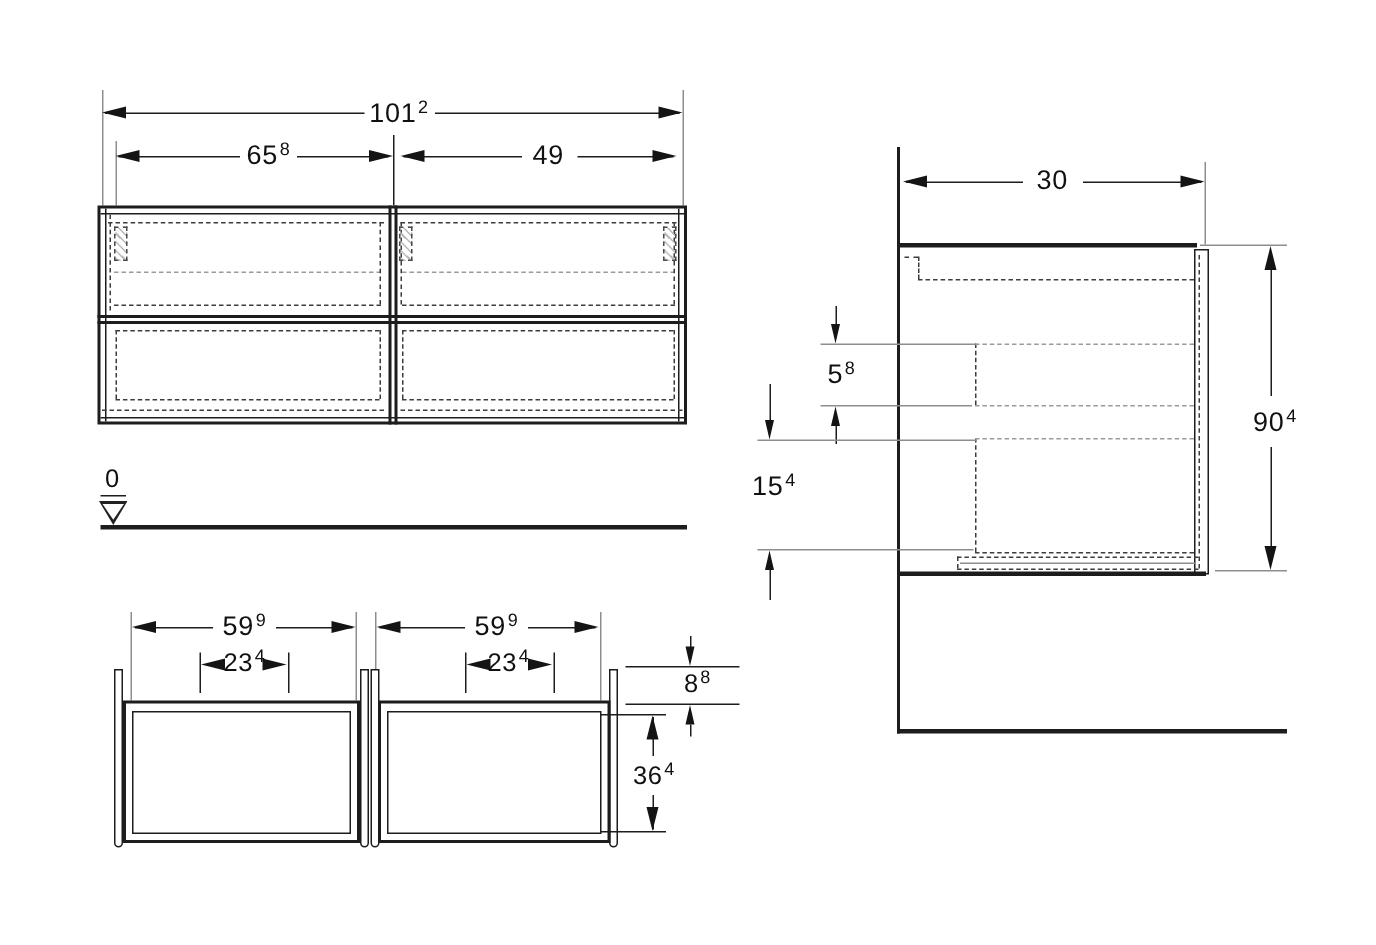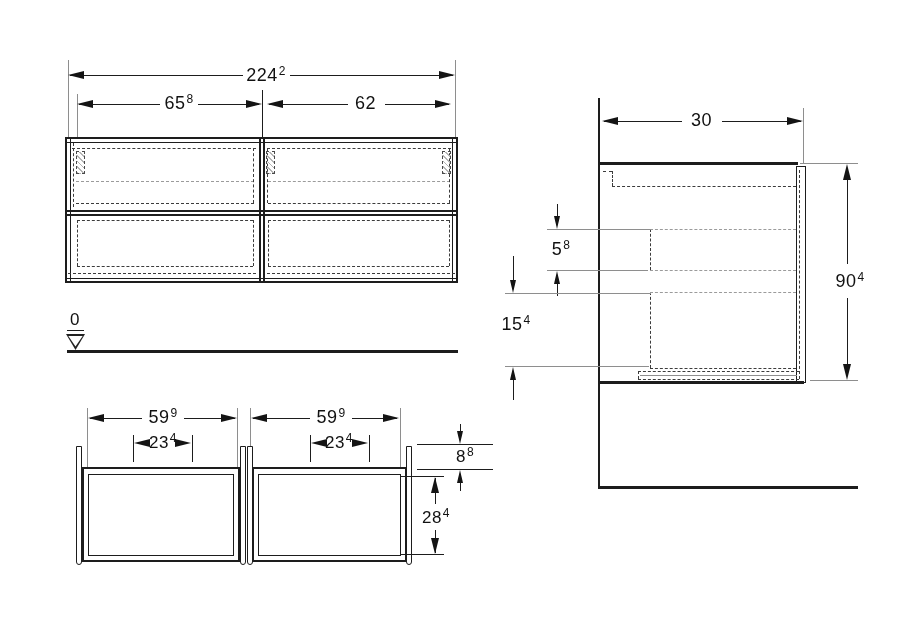--- a/index.html
+++ b/index.html
@@ -45,33 +45,33 @@
 
   <div class="vl ext" style="left:68px;top:60px;height:77px"></div>
   <div class="vl ext" style="left:455px;top:60px;height:77px"></div>
   <div class="vl ext" style="left:77px;top:94px;height:43px"></div>
   <div class="vl" style="left:262px;top:90px;height:47px"></div>
 
   <div class="hl" style="left:70px;top:75px;width:173px"></div>
   <div class="hl" style="left:290px;top:75px;width:163px"></div>
   <div class="ar al" style="left:68px;top:71px"></div>
   <div class="ar arr" style="left:439px;top:71px"></div>
-  <div class="lbl" style="left:266px;top:75px"><span>224</span><span class="sup">2</span></div>
+  <div class="lbl" style="left:266px;top:75px"><span>101</span><span class="sup">2</span></div>
 
   <div class="hl" style="left:79px;top:104px;width:81px"></div>
   <div class="hl" style="left:198px;top:104px;width:61px"></div>
   <div class="ar al" style="left:77px;top:100px"></div>
   <div class="ar arr" style="left:246px;top:100px"></div>
   <div class="lbl" style="left:179px;top:103px"><span>65</span><span class="sup">8</span></div>
 
   <div class="hl" style="left:269px;top:104px;width:79px"></div>
   <div class="hl" style="left:385px;top:104px;width:64px"></div>
   <div class="ar al" style="left:267px;top:100px"></div>
   <div class="ar arr" style="left:435px;top:100px"></div>
-  <div class="lbl" style="left:366px;top:103px"><span>62</span><span class="sup"></span></div>
+  <div class="lbl" style="left:366px;top:103px"><span>49</span><span class="sup"></span></div>
 
   <div class="box" style="left:65px;top:137px;width:393px;height:146px"></div>
   <div class="vl" style="left:70px;top:139px;height:142px"></div>
   <div class="vl" style="left:452px;top:139px;height:142px"></div>
   <div class="hl" style="left:67px;top:142px;width:389px"></div>
   <div class="hl" style="left:67px;top:278px;width:389px"></div>
   <div class="vl md" style="left:259px;top:137px;height:146px"></div>
   <div class="vl md" style="left:263px;top:137px;height:146px"></div>
   <div class="hl md" style="left:65px;top:210px;width:393px"></div>
   <div class="hl md" style="left:65px;top:214px;width:393px"></div>
@@ -155,21 +155,21 @@
   <div class="ar au sm" style="left:456.5px;top:470px"></div>
   <div class="vl" style="left:460px;top:483px;height:8px"></div>
   <div class="lbl" style="left:465px;top:456px;font-size:17px"><span>8</span><span class="sup">8</span></div>
 
   <div class="hl" style="left:400px;top:476px;width:44px"></div>
   <div class="hl" style="left:400px;top:554px;width:44px"></div>
   <div class="vl" style="left:435px;top:478px;height:26px"></div>
   <div class="vl" style="left:435px;top:530px;height:23px"></div>
   <div class="ar au" style="left:431px;top:477px"></div>
   <div class="ar ad" style="left:431px;top:538px"></div>
-  <div class="lbl" style="left:436px;top:517px;font-size:17px"><span>28</span><span class="sup">4</span></div>
+  <div class="lbl" style="left:436px;top:517px;font-size:17px"><span>36</span><span class="sup">4</span></div>
 
   <div class="vl th" style="left:597.5px;top:98px;height:391px"></div>
   <div class="hl th" style="left:598px;top:486px;width:260px"></div>
 
   <div class="hl" style="left:604px;top:121px;width:78px"></div>
   <div class="hl" style="left:722px;top:121px;width:79px"></div>
   <div class="ar al" style="left:602px;top:117px"></div>
   <div class="ar arr" style="left:787px;top:117px"></div>
   <div class="lbl" style="left:702px;top:120px"><span>30</span><span class="sup"></span></div>
   <div class="vl ext" style="left:803px;top:108px;height:55px"></div>

